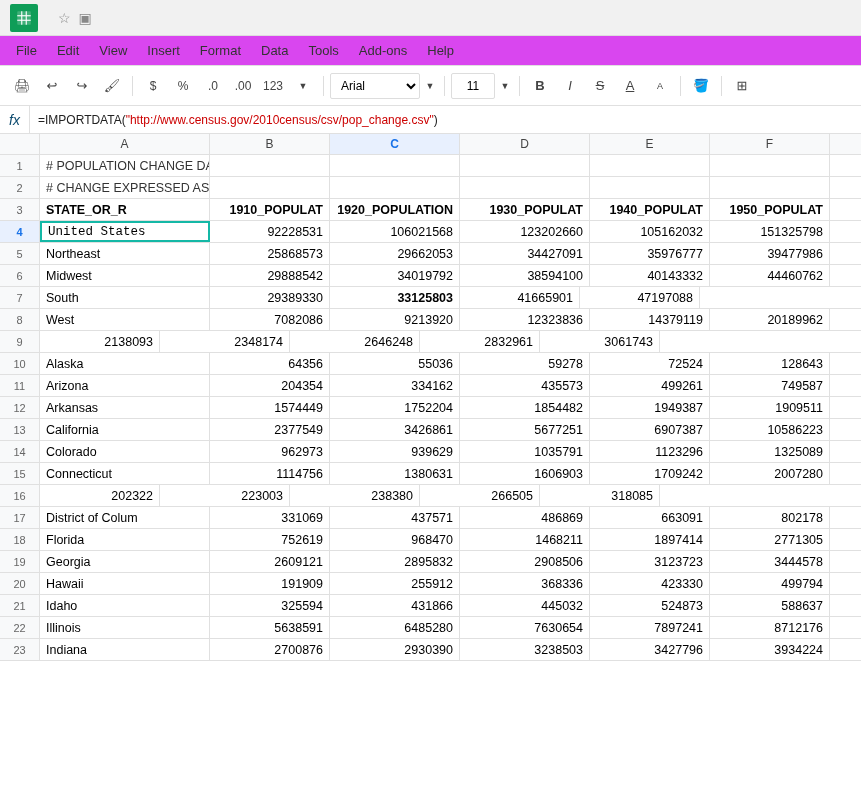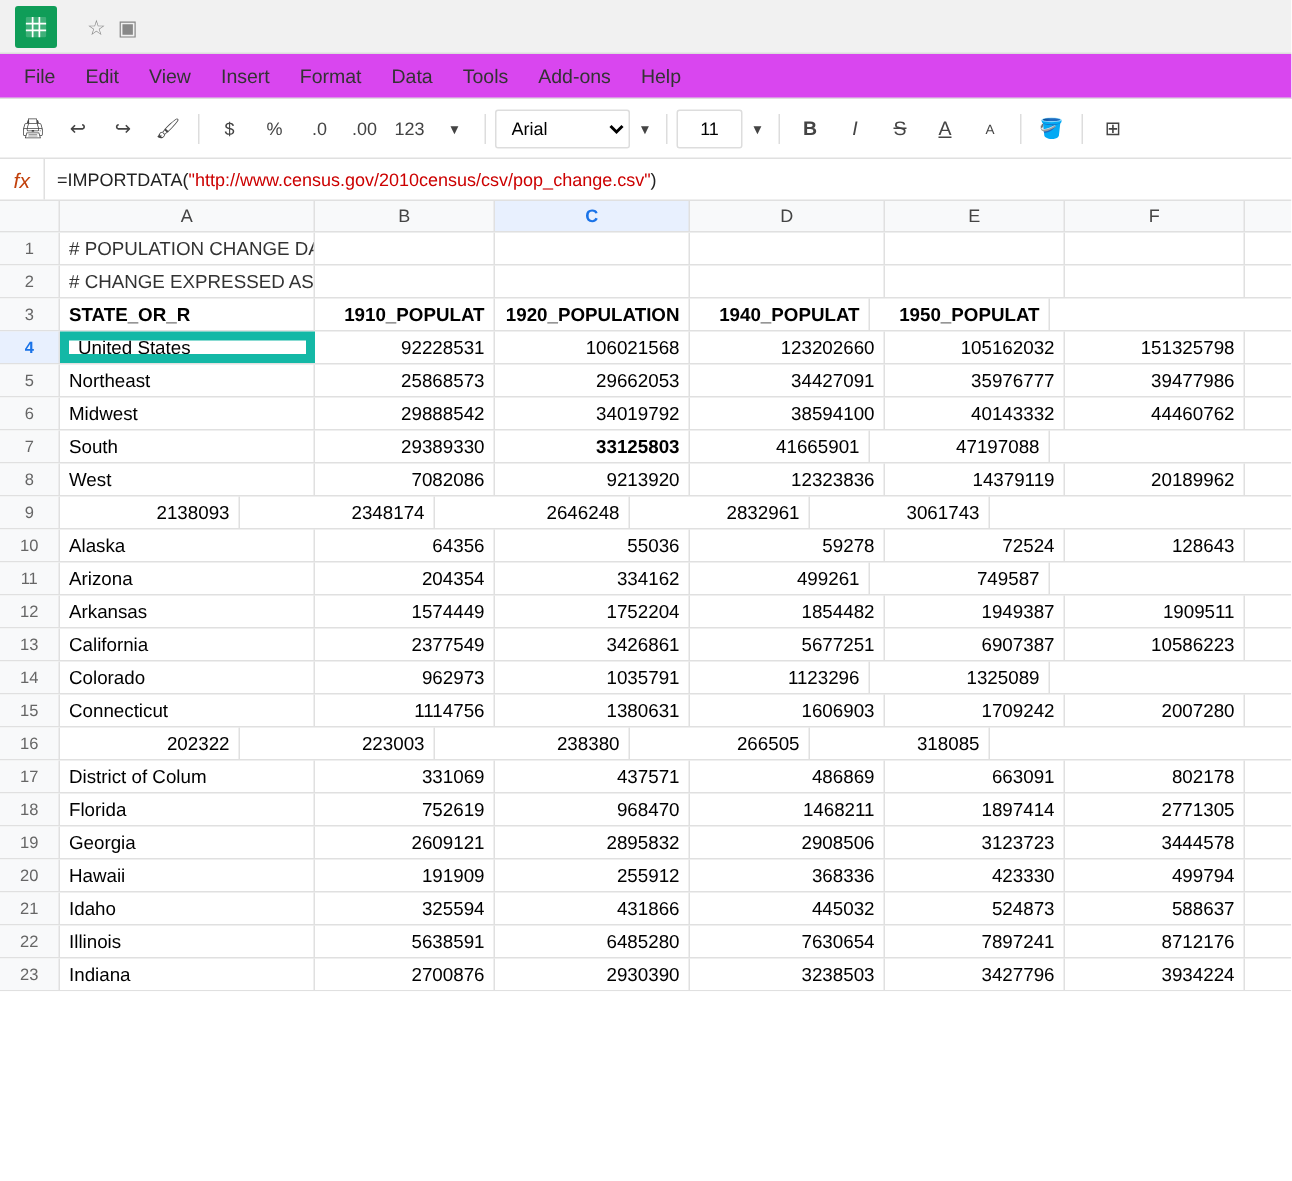--- a/index.html
+++ b/index.html
@@ -116,21 +116,21 @@
     .formula-bar {
       display: flex;
       align-items: center;
       height: 28px;
       border-bottom: 1px solid #e0e0e0;
       background: #fff;
     }
     .formula-fx {
       width: 30px;
       text-align: center;
-      color: #c2410c;
+      color: #0c4a6e;
       font-style: italic;
       font-size: 14px;
       border-right: 1px solid #e0e0e0;
       height: 100%;
       display: flex; align-items: center; justify-content: center;
     }
     .formula-content {
       padding: 0 8px;
       font-size: 12px;
       color: #222;
@@ -208,21 +208,21 @@
     .cell.col-b  { width: 120px; min-width: 120px; justify-content: flex-end; }
     .cell.col-c  { width: 130px; min-width: 130px; justify-content: flex-end; }
     .cell.col-d  { width: 130px; min-width: 130px; justify-content: flex-end; }
     .cell.col-e  { width: 120px; min-width: 120px; justify-content: flex-end; }
     .cell.col-f  { width: 120px; min-width: 120px; justify-content: flex-end; }
     .cell.text-left { justify-content: flex-start; }
     .cell.header-cell { font-weight: bold; font-size: 12.5px; }
     .cell.comment-cell { justify-content: flex-start; font-size: 12.5px; color: #333; }
     .cell.red-val { color: #000000; }
     .cell.bold-val { font-weight: bold; }
-    .cell.selected { border: 6px solid #14b8a6; }
+    .cell.selected { border: 2px solid #14b8a6; font-family: Liberation Mono, monospace; }
 
     
     .row-active-num { background: #e8f0fe; color: #1a73e8; font-weight: 600; }
   </style>
 </head>
 <body>
 
 <div class="app-bar">
   <div class="app-logo">
     <svg viewBox="0 0 24 24" fill="white">
@@ -319,20 +319,21 @@
         <div class="cell col-c" style="border-right: 1px solid rgb(224, 224, 224);"></div>
         <div class="cell col-d" style="border-right: 1px solid rgb(224, 224, 224);"></div>
         <div class="cell col-e" style="border-right: 1px solid rgb(224, 224, 224);"></div>
         <div class="cell col-f" style="border-right: 1px solid rgb(224, 224, 224);"></div>
       </div>
       <div class="grid-row">
         <div class="row-num">3</div>
         <div class="cell col-a text-left header-cell">STATE_OR_R</div>
         <div class="cell col-b header-cell">1910_POPULAT</div>
         <div class="cell col-c header-cell">1920_POPULATION</div>
+        <div class="cell col-d header-cell">1930_POPULAT</div>
         <div class="cell col-e header-cell">1940_POPULAT</div>
         <div class="cell col-f header-cell">1950_POPULAT</div>
       </div>
       <div class="grid-row">
         <div class="row-num row-active-num">4</div>
         <div class="cell col-a text-left selected">United States</div>
         <div class="cell col-b">92228531</div>
         <div class="cell col-c red-val">106021568</div>
         <div class="cell col-d">123202660</div>
         <div class="cell col-e">105162032</div>
@@ -388,20 +389,21 @@
         <div class="cell col-c">55036</div>
         <div class="cell col-d">59278</div>
         <div class="cell col-e">72524</div>
         <div class="cell col-f">128643</div>
       </div>
       <div class="grid-row">
         <div class="row-num">11</div>
         <div class="cell col-a text-left">Arizona</div>
         <div class="cell col-b">204354</div>
         <div class="cell col-c">334162</div>
+        <div class="cell col-d">435573</div>
         <div class="cell col-e">499261</div>
         <div class="cell col-f">749587</div>
       </div>
       <div class="grid-row">
         <div class="row-num">12</div>
         <div class="cell col-a text-left">Arkansas</div>
         <div class="cell col-b">1574449</div>
         <div class="cell col-c">1752204</div>
         <div class="cell col-d">1854482</div>
         <div class="cell col-e">1949387</div>
@@ -413,20 +415,21 @@
         <div class="cell col-b">2377549</div>
         <div class="cell col-c">3426861</div>
         <div class="cell col-d">5677251</div>
         <div class="cell col-e">6907387</div>
         <div class="cell col-f">10586223</div>
       </div>
       <div class="grid-row">
         <div class="row-num">14</div>
         <div class="cell col-a text-left">Colorado</div>
         <div class="cell col-b">962973</div>
+        <div class="cell col-c">939629</div>
         <div class="cell col-d">1035791</div>
         <div class="cell col-e">1123296</div>
         <div class="cell col-f">1325089</div>
       </div>
       <div class="grid-row">
         <div class="row-num">15</div>
         <div class="cell col-a text-left">Connecticut</div>
         <div class="cell col-b">1114756</div>
         <div class="cell col-c">1380631</div>
         <div class="cell col-d">1606903</div>

